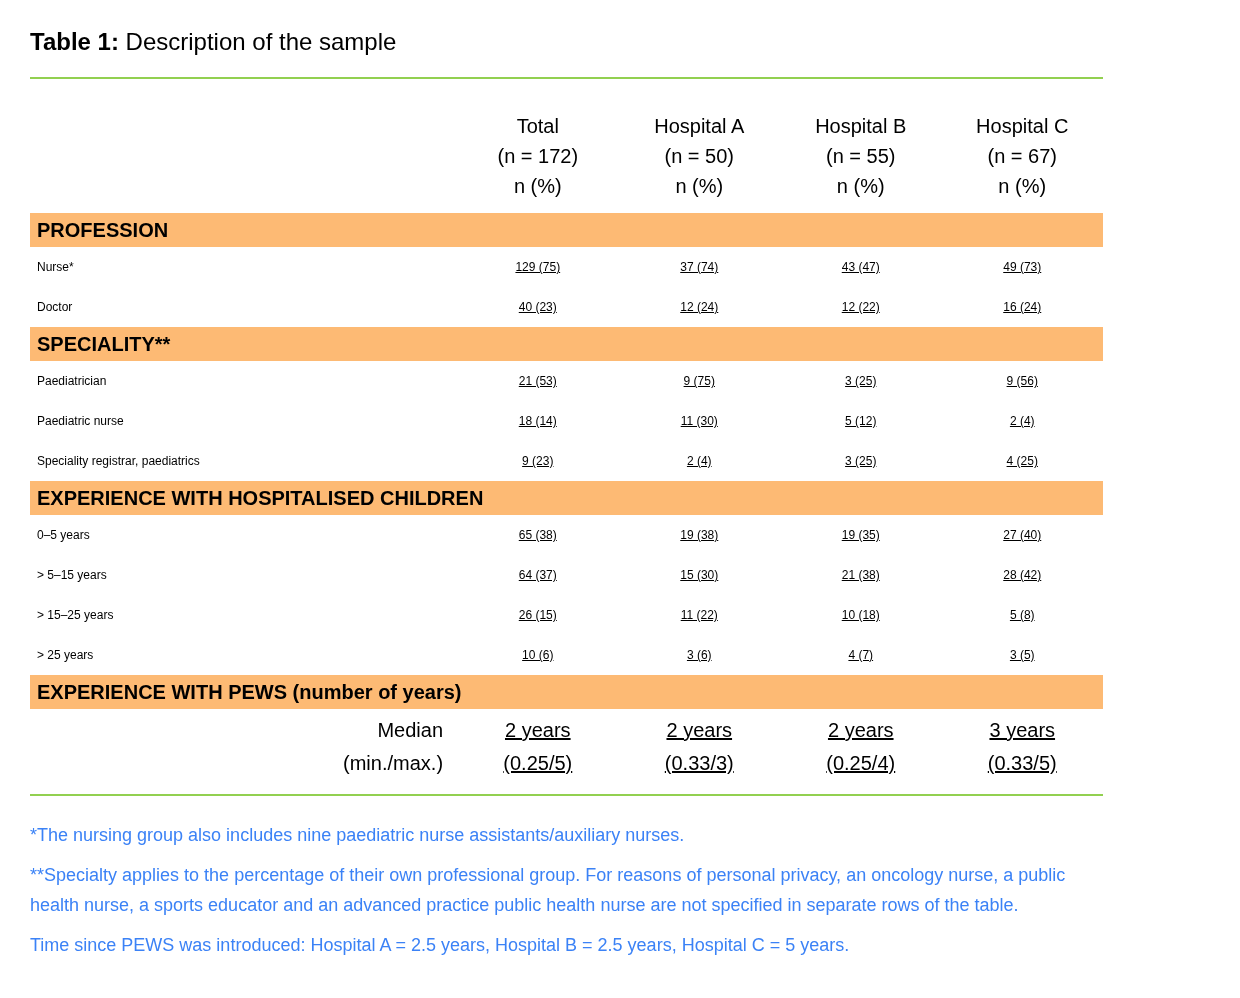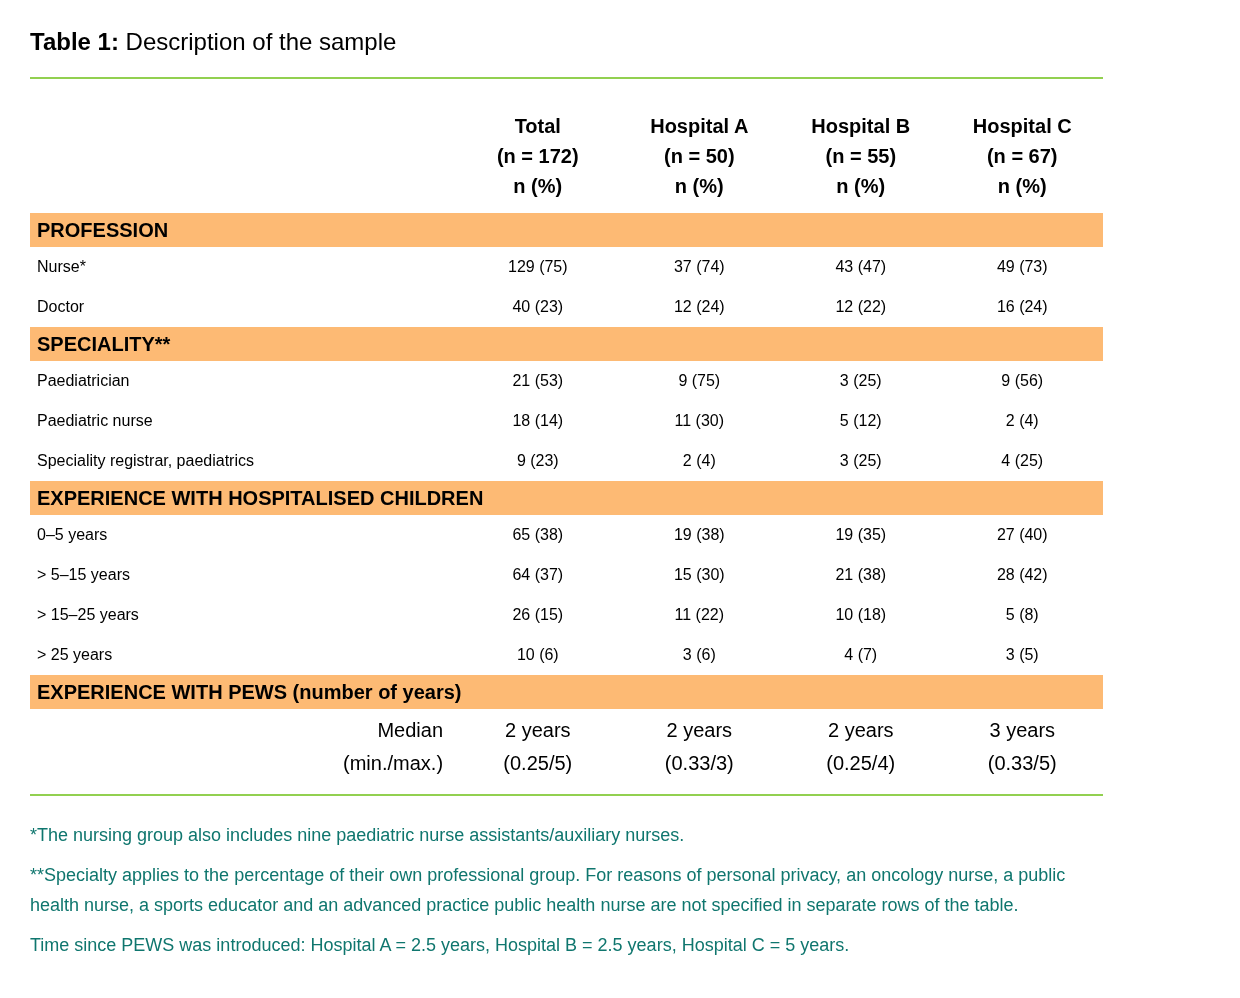--- a/index.html
+++ b/index.html
@@ -19,44 +19,44 @@
 
   .rule { border: none; border-top: 2px solid #92d050; margin: 19px 0 0 0; }
   .rule-bottom { margin-top: 0; }
 
   table.sample-table { width: 100%; border-collapse: collapse; table-layout: fixed; }
   col.c-label { width: 39.8%; }
   col.c-data { width: 15.05%; }
 
   th.col-head {
     padding: 32px 0 12px 0;
-    font-weight: bold;
+    font-weight: normal;
     font-size: 20px;
     line-height: 30px;
     text-align: center;
     vertical-align: bottom;
   }
 
   tr.section-row td {
     background: #fdba74;
     font-weight: bold;
     font-size: 20px;
     height: 32px;
     padding: 1px 0 1px 7px;
     text-align: left;
   }
 
-  tr.data-row td { height: 40px; font-size: 16px; padding: 0; }
+  tr.data-row td { height: 40px; font-size: 12px; padding: 0; }
   td.row-label { text-align: left; padding-left: 7px !important; }
-  td.cell { text-align: center; }
+  td.cell { text-align: center; text-decoration: underline; }
 
   tr.median-row td { padding: 5px 0 14px 0; font-size: 20px; line-height: 33px; vertical-align: top; }
   td.median-label { text-align: right; padding-right: 14px !important; }
 
-  .footnotes { margin-top: 24px; color: #0f766e; }
+  .footnotes { margin-top: 24px; color: #3b82f6; }
   .footnote { font-size: 18px; line-height: 30px; margin: 0 0 10px 0; }
 </style>
 </head>
 <body>
 
 <div class="page">
   <div class="content">
 
     <h1 class="title"><span class="title-prefix">Table 1:</span>&nbsp;<span>Description of the sample</span></h1>
 

